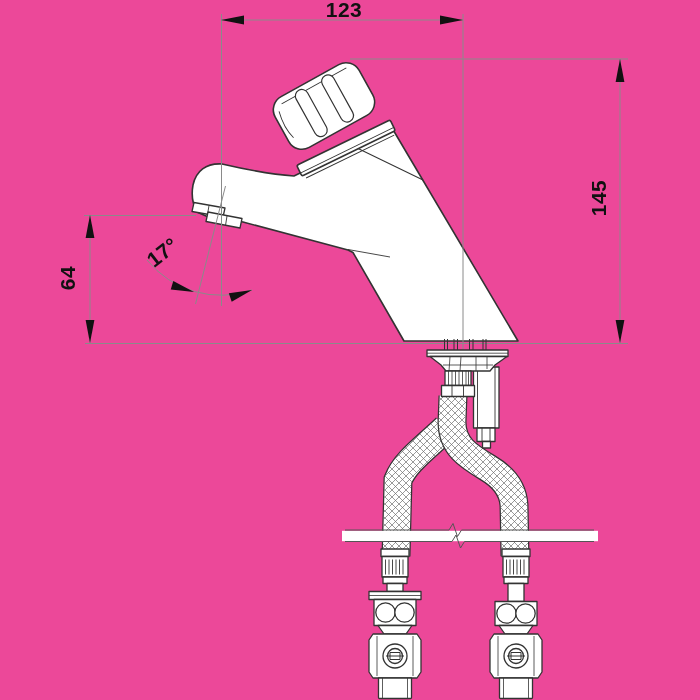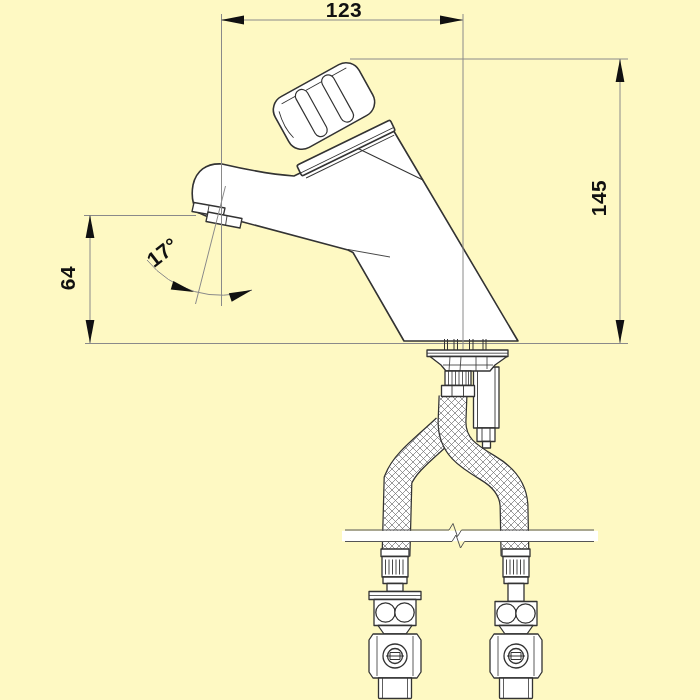--- a/index.html
+++ b/index.html
@@ -1,16 +1,16 @@
 <!DOCTYPE html>
 <html><head>
 <meta charset="utf-8">
 <style>
   html,body{margin:0;padding:0;background:#fff;}
-  .canvas{position:relative;width:700px;height:700px;background:#fef9c3;overflow:hidden;
+  .canvas{position:relative;width:700px;height:700px;background:#ec4899;overflow:hidden;
           font-family:"Liberation Sans","DejaVu Sans",sans-serif;}
   svg{display:block;}
   text{font-family:"Liberation Sans","DejaVu Sans",sans-serif;font-weight:bold;fill:#111;}
   .dimtext{font-size:21px;letter-spacing:0.5px;}
 </style>
 </head>
 <body>
 
 <div class="canvas">
 <svg width="700" height="700" viewBox="0 0 700 700">

